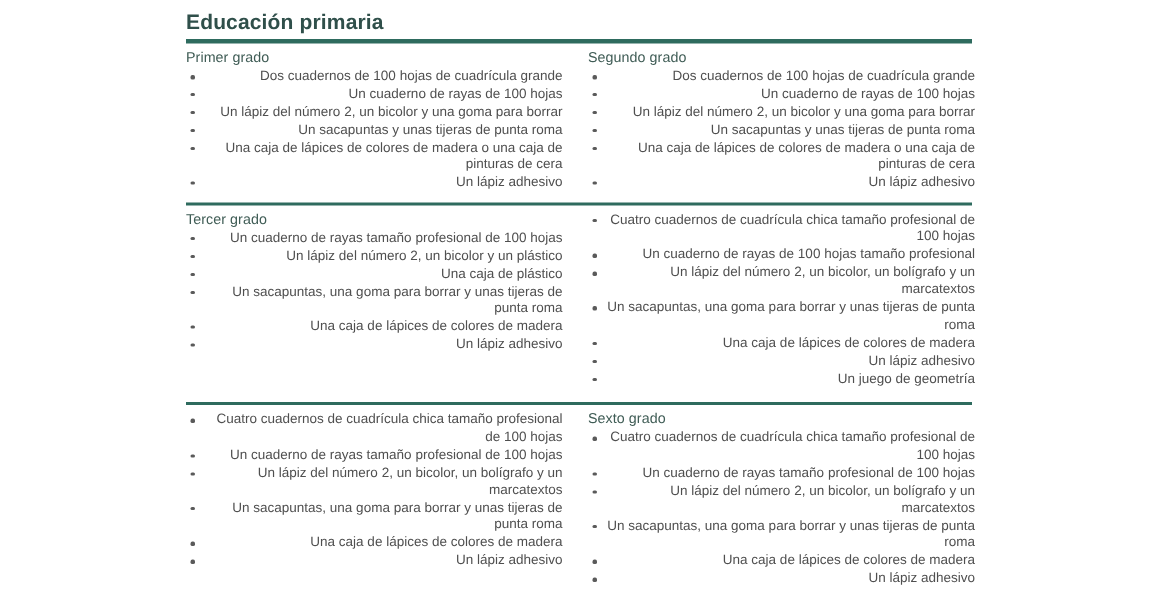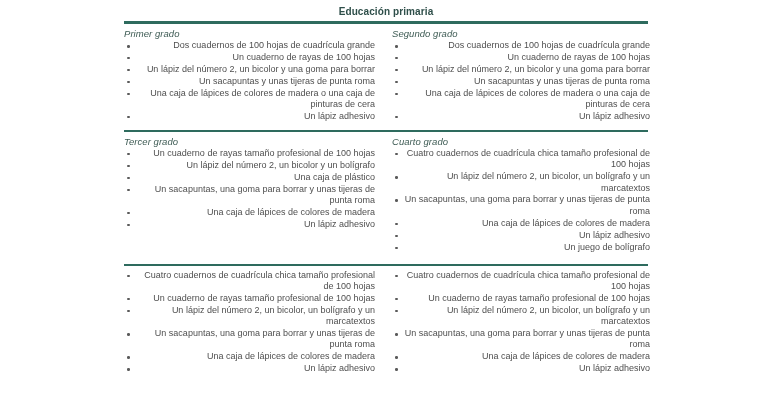--- a/index.html
+++ b/index.html
@@ -16,22 +16,22 @@
   }
 
   .sheet {
     position: relative;
     width: 768px;
     height: 400px;
     box-sizing: border-box;
   }
 
   .doc-title {
-    text-align: center;
-    font-size: 10px;
+    text-align: left;
+    font-size: 14px;
     font-weight: bold;
     color: #2f4f4a;
     letter-spacing: 0.1px;
     padding-top: 6px;
     padding-bottom: 4px;
     margin-left: 124px;
     margin-right: 120px;
   }
 
   .rule {
@@ -57,21 +57,20 @@
     box-sizing: border-box;
     padding-right: 12px;
   }
 
   .grade-col.right {
     padding-right: 0;
     padding-left: 5px;
   }
 
   .grade-heading {
-    font-style: italic;
     font-size: 9.5px;
     color: #3f5c55;
     margin: 0 0 1px 0;
     letter-spacing: 0.05px;
   }
 
   .grade-list {
     list-style: none;
     margin: 0;
     padding: 0;
@@ -140,56 +139,57 @@
   </div>
 
   <div class="row-spacer"></div>
   <div class="rule thin"></div>
 
   <div class="grade-row">
     <div class="grade-col">
       <div class="grade-heading">Tercer grado</div>
       <ul class="grade-list">
         <li>Un cuaderno de rayas tamaño profesional de 100 hojas</li>
-        <li>Un lápiz del número 2, un bicolor y un bolígrafo</li>
+        <li>Un lápiz del número 2, un bicolor y un plástico</li>
         <li>Una caja de plástico</li>
         <li>Un sacapuntas, una goma para borrar y unas tijeras de punta roma</li>
         <li>Una caja de lápices de colores de madera</li>
         <li>Un lápiz adhesivo</li>
       </ul>
     </div>
     <div class="grade-col right">
-      <div class="grade-heading">Cuarto grado</div>
       <ul class="grade-list">
         <li>Cuatro cuadernos de cuadrícula chica tamaño profesional de 100 hojas</li>
+        <li>Un cuaderno de rayas de 100 hojas tamaño profesional</li>
         <li>Un lápiz del número 2, un bicolor, un bolígrafo y un marcatextos</li>
         <li>Un sacapuntas, una goma para borrar y unas tijeras de punta roma</li>
         <li>Una caja de lápices de colores de madera</li>
         <li>Un lápiz adhesivo</li>
-        <li>Un juego de bolígrafo</li>
+        <li>Un juego de geometría</li>
       </ul>
     </div>
   </div>
 
   <div class="row-spacer-lg"></div>
   <div class="rule thin"></div>
 
   <div class="grade-row">
     <div class="grade-col">
       <ul class="grade-list">
         <li>Cuatro cuadernos de cuadrícula chica tamaño profesional de 100 hojas</li>
         <li>Un cuaderno de rayas tamaño profesional de 100 hojas</li>
         <li>Un lápiz del número 2, un bicolor, un bolígrafo y un marcatextos</li>
         <li>Un sacapuntas, una goma para borrar y unas tijeras de punta roma</li>
         <li>Una caja de lápices de colores de madera</li>
         <li>Un lápiz adhesivo</li>
 
       </ul>
     </div>
     <div class="grade-col right">
+      <div class="grade-heading">Sexto grado</div>
       <ul class="grade-list">
         <li>Cuatro cuadernos de cuadrícula chica tamaño profesional de 100 hojas</li>
         <li>Un cuaderno de rayas tamaño profesional de 100 hojas</li>
         <li>Un lápiz del número 2, un bicolor, un bolígrafo y un marcatextos</li>
         <li>Un sacapuntas, una goma para borrar y unas tijeras de punta roma</li>
         <li>Una caja de lápices de colores de madera</li>
         <li>Un lápiz adhesivo</li>
 
       </ul>
     </div>

